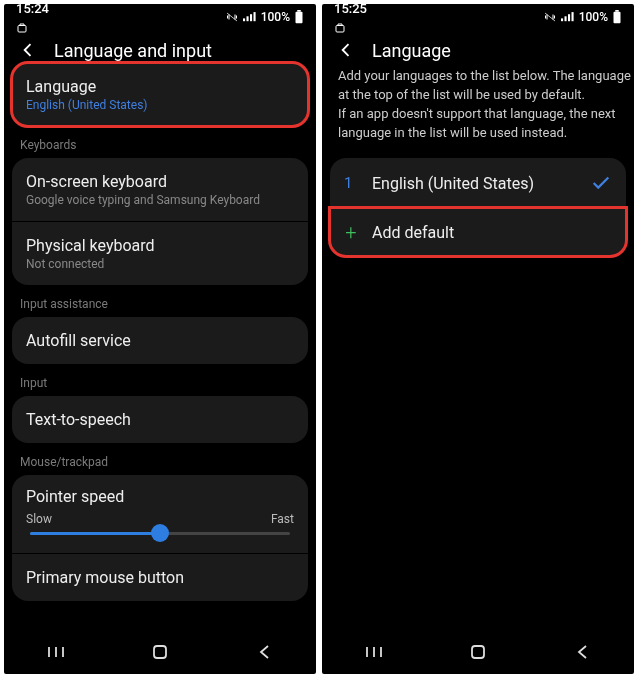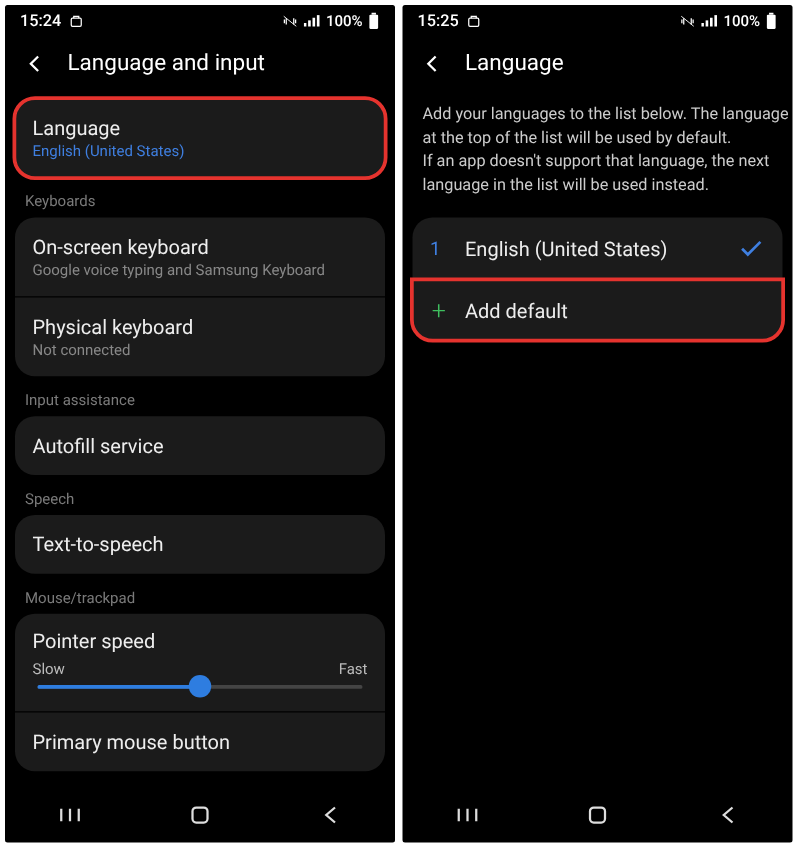--- a/index.html
+++ b/index.html
@@ -23,27 +23,27 @@
   .status-bar {
     display: flex;
     justify-content: space-between;
     align-items: center;
     height: 26px;
     padding: 0 12px;
     color: #fff;
     font-size: 13px;
     font-weight: 500;
   }
-  .status-left { display: flex; align-items: center; gap: 6px; }
+  .status-left { display: flex; gap: 6px; flex-direction: column; }
   .status-right { display: flex; align-items: center; gap: 4px; font-size: 12px; }
   .status-right svg { display: block; }
   .header {
     display: flex;
-    align-items: flex-end;
-    padding: 10px 14px 18px 14px;
+    align-items: flex-start;
+    padding: 10px 14px 2px 14px;
     gap: 16px;
   }
   .header .title {
     color: #fff;
     font-size: 18px;
     font-weight: 400;
   }
   .back-icon { color: #fff; }
   .card {
     background: #1b1b1b;
@@ -185,21 +185,21 @@
     </div>
   </div>
 
   <div class="section-label">Input assistance</div>
   <div class="card">
     <div class="row">
       <div class="row-title">Autofill service</div>
     </div>
   </div>
 
-  <div class="section-label">Speech</div>
+  <div class="section-label">Input</div>
   <div class="card">
     <div class="row">
       <div class="row-title">Text-to-speech</div>
     </div>
   </div>
 
   <div class="section-label">Mouse/trackpad</div>
   <div class="card">
     <div class="slider-row">
       <div class="row-title">Pointer speed</div>

